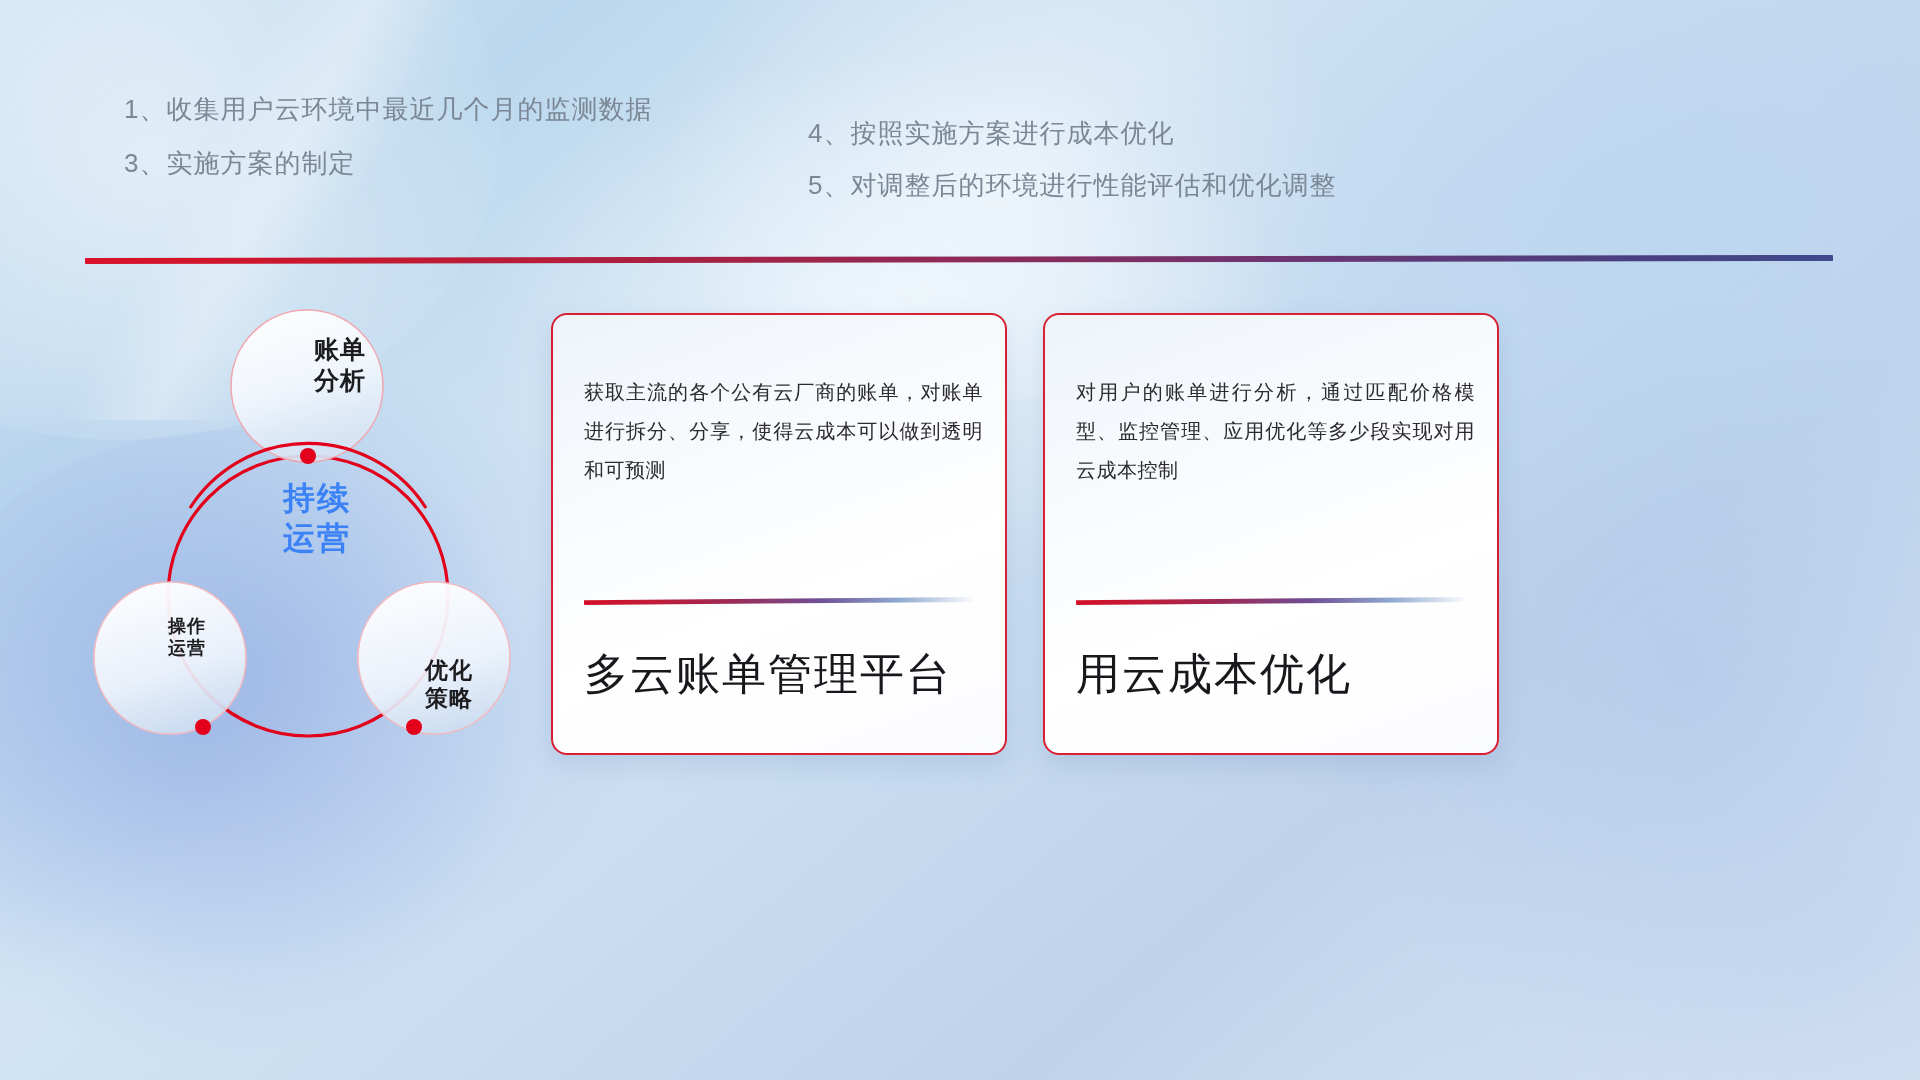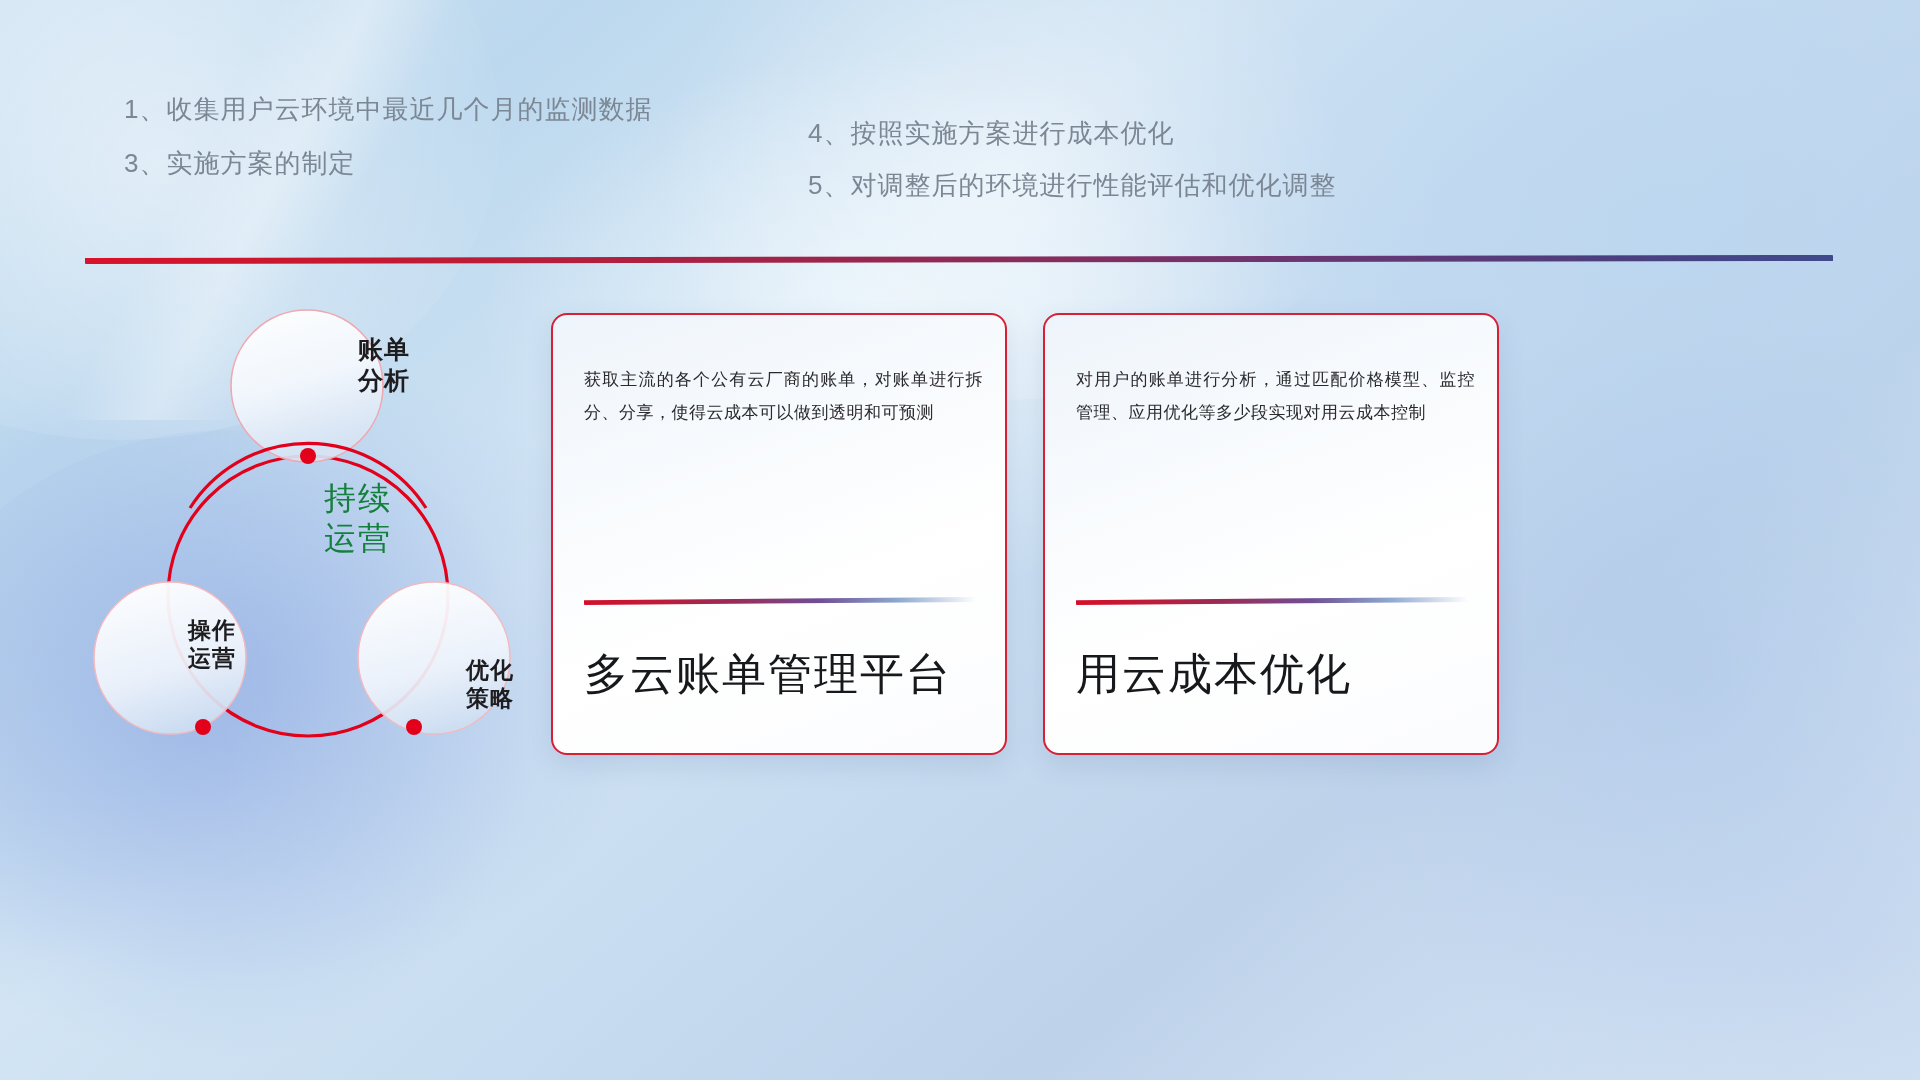--- a/index.html
+++ b/index.html
@@ -45,43 +45,43 @@
     background:linear-gradient(90deg,#d9122b 0%,#c8182f 14%,#a02449 40%,#6e3570 68%,#4a3f7f 88%,#3f4a8c 100%);
     clip-path:polygon(0 34%, 100% 0, 100% 66%, 0 100%);
     border-radius:1px;
   }
 
   
   .venn { position:absolute; left:92px; top:286px; width:430px; height:480px; }
   .venn svg { display:block; }
 
   .venn-label {
-    position:absolute; text-align:right; color:#1d1d1f;
+    position:absolute; text-align:center; color:#1d1d1f;
     font-weight:700; line-height:1.22; letter-spacing:1px;
   }
   .lbl-top    { left:178px; top:48px;  width:140px; font-size:25px; }
-  .lbl-left   { left:14px;  top:330px; width:130px; font-size:23px; }
+  .lbl-left   { left:30px;  top:330px; width:130px; font-size:18px; }
   .lbl-right  { left:292px; top:330px; width:130px; font-size:23px;margin-top:40px; }
-  .lbl-center { left:150px; top:192px; width:150px; font-size:32px; color:#15803d;
-                font-weight:400; letter-spacing:2px; line-height:1.25; }
+  .lbl-center { left:150px; top:192px; width:150px; font-size:32px; color:#3b82f6;
+                font-weight:700; letter-spacing:2px; line-height:1.25; }
 
   
   .card {
     position:absolute; top:313px; width:456px; height:442px;
     border:2px solid #d81f33; border-radius:16px;
     background:linear-gradient(160deg,#eef4fb 0%,#f7fafd 30%,#ffffff 62%,#fbfcfe 100%);
     box-shadow:0 10px 26px rgba(70,100,150,0.14);
     overflow:hidden;
   }
   .card-1 { left:551px; }
   .card-2 { left:1043px;padding-left:28px; }
 
   .card-body {
-    position:absolute; left:31px; right:22px; top:48px;
-    font-size:17px; color:#2b2b2e; line-height:1.95;
+    position:absolute; left:31px; right:22px; top:58px;
+    font-size:20px; color:#2b2b2e; line-height:1.95;
     letter-spacing:0.5px; text-align:justify;
   }
   .card-rule {
     position:absolute; left:31px; width:392px; height:8px; top:282px;
     background:linear-gradient(90deg,#d3102a 0%,#c01b37 18%,#9b2b58 38%,#6f4f94 60%,#8ea8cf 80%,rgba(240,246,252,0) 100%);
     clip-path:polygon(0 40%, 100% 0, 100% 62%, 0 100%);
     border-radius:1px;
   }
   .card-title {
     position:absolute; left:31px; right:20px; top:330px;

